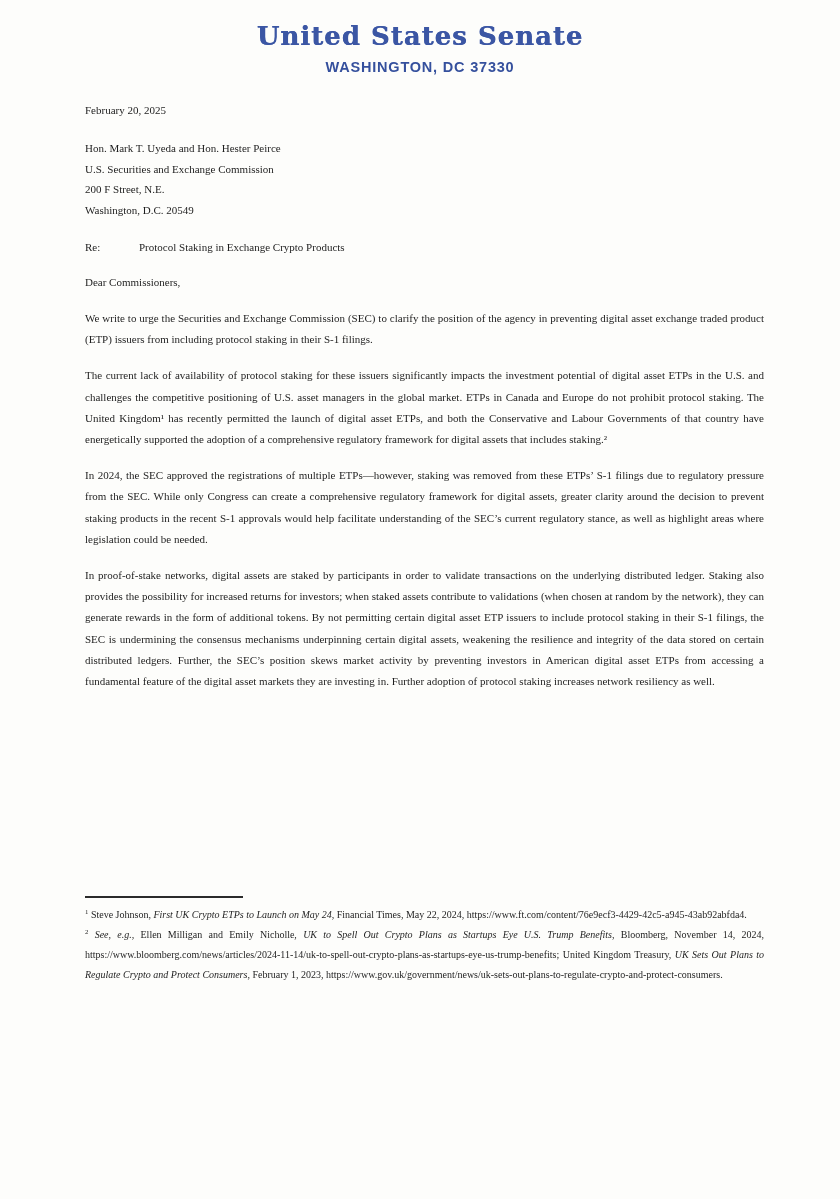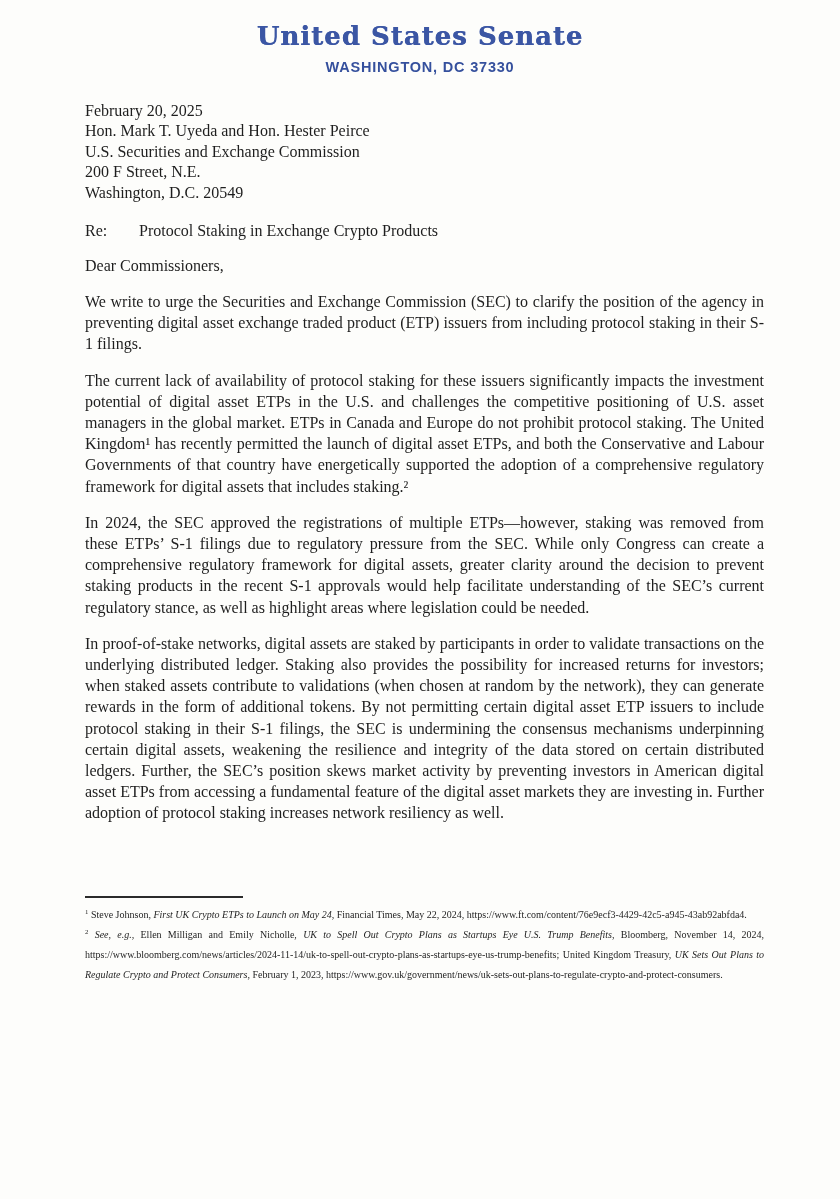--- a/index.html
+++ b/index.html
@@ -28,23 +28,23 @@
   .lh-sub {
     margin-top: 2px;
     font-family: "Liberation Sans", sans-serif;
     font-weight: 700;
     font-size: 14.5px;
     line-height: 18px;
     letter-spacing: 0.8px;
     color: #35509d;
   }
   
-  .content { margin: 0 76px 0 85px; width: 679px; font-size: 16px; }
+  .content { margin: 0 76px 0 85px; width: 679px; font-size: 11px; }
   .date-line { margin-top: 24px; line-height: 21px; }
-  .addr { margin-top: 0; }
+  .addr { margin-top: 17px; }
   .addr div { line-height: 20.5px; }
   .re-line { margin-top: 17px; line-height: 21px; }
   .re-label { display: inline-block; width: 54px; }
   .salutation { margin-top: 14px; line-height: 21px; }
   .para {
     margin-top: 15px;
     line-height: 21.2px;
     text-align: justify;
   }
   

